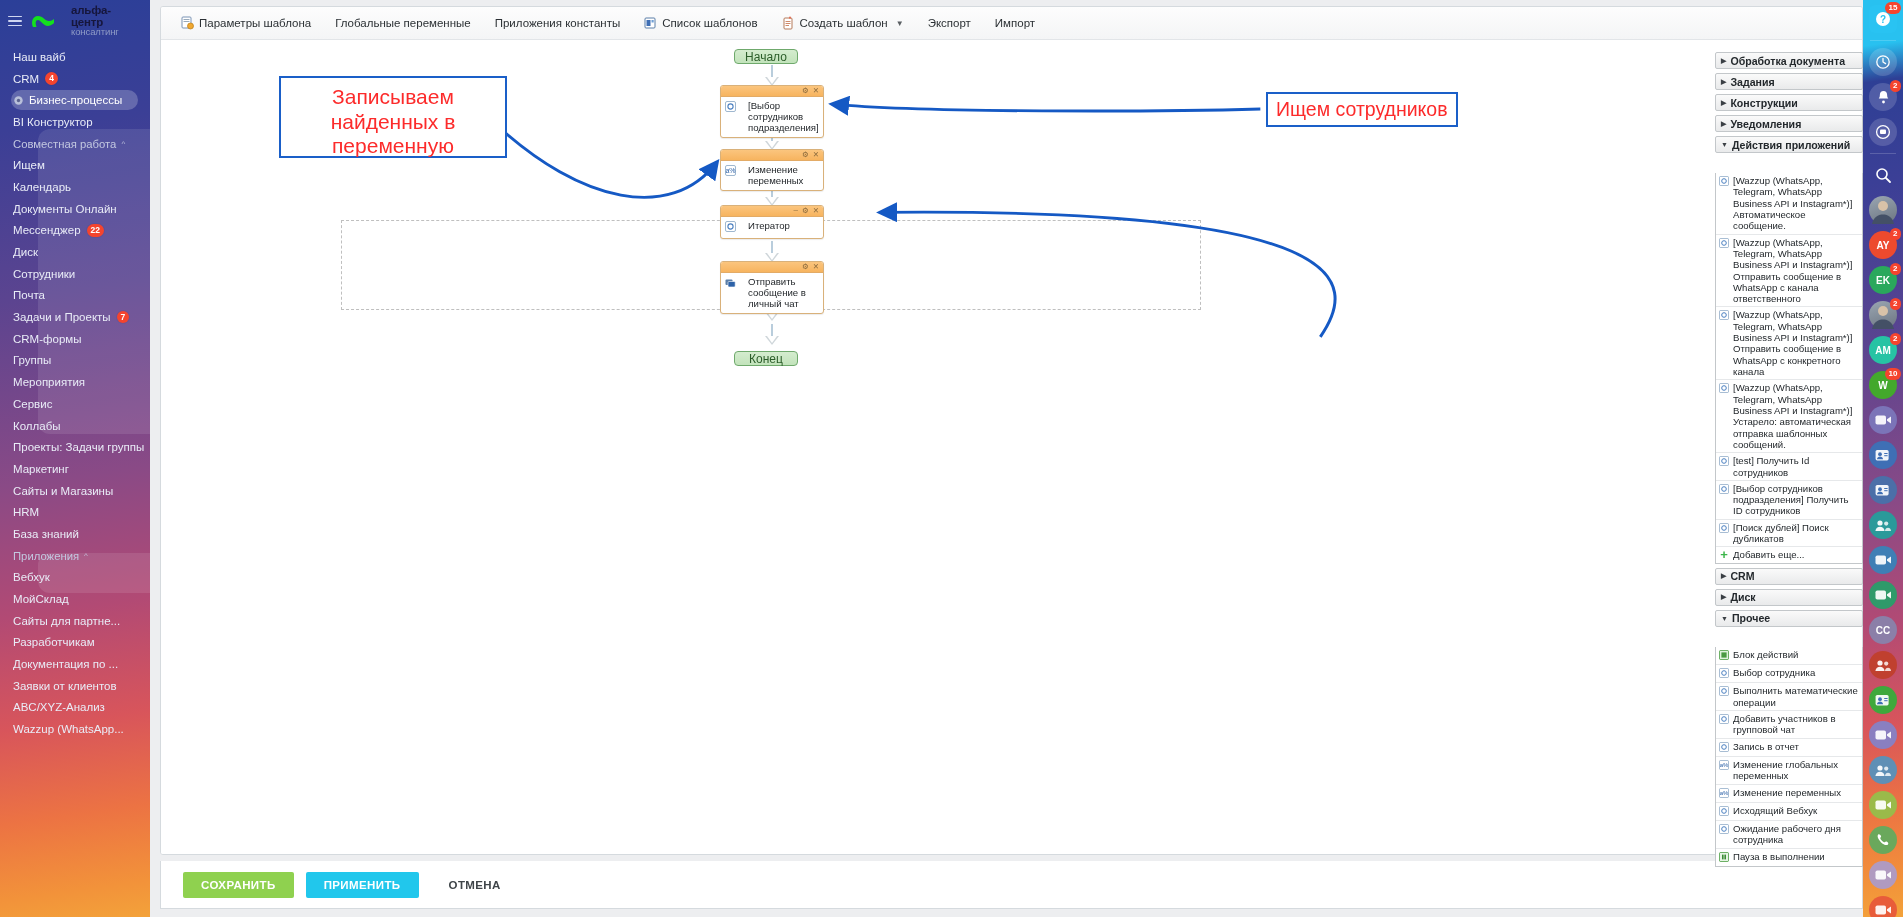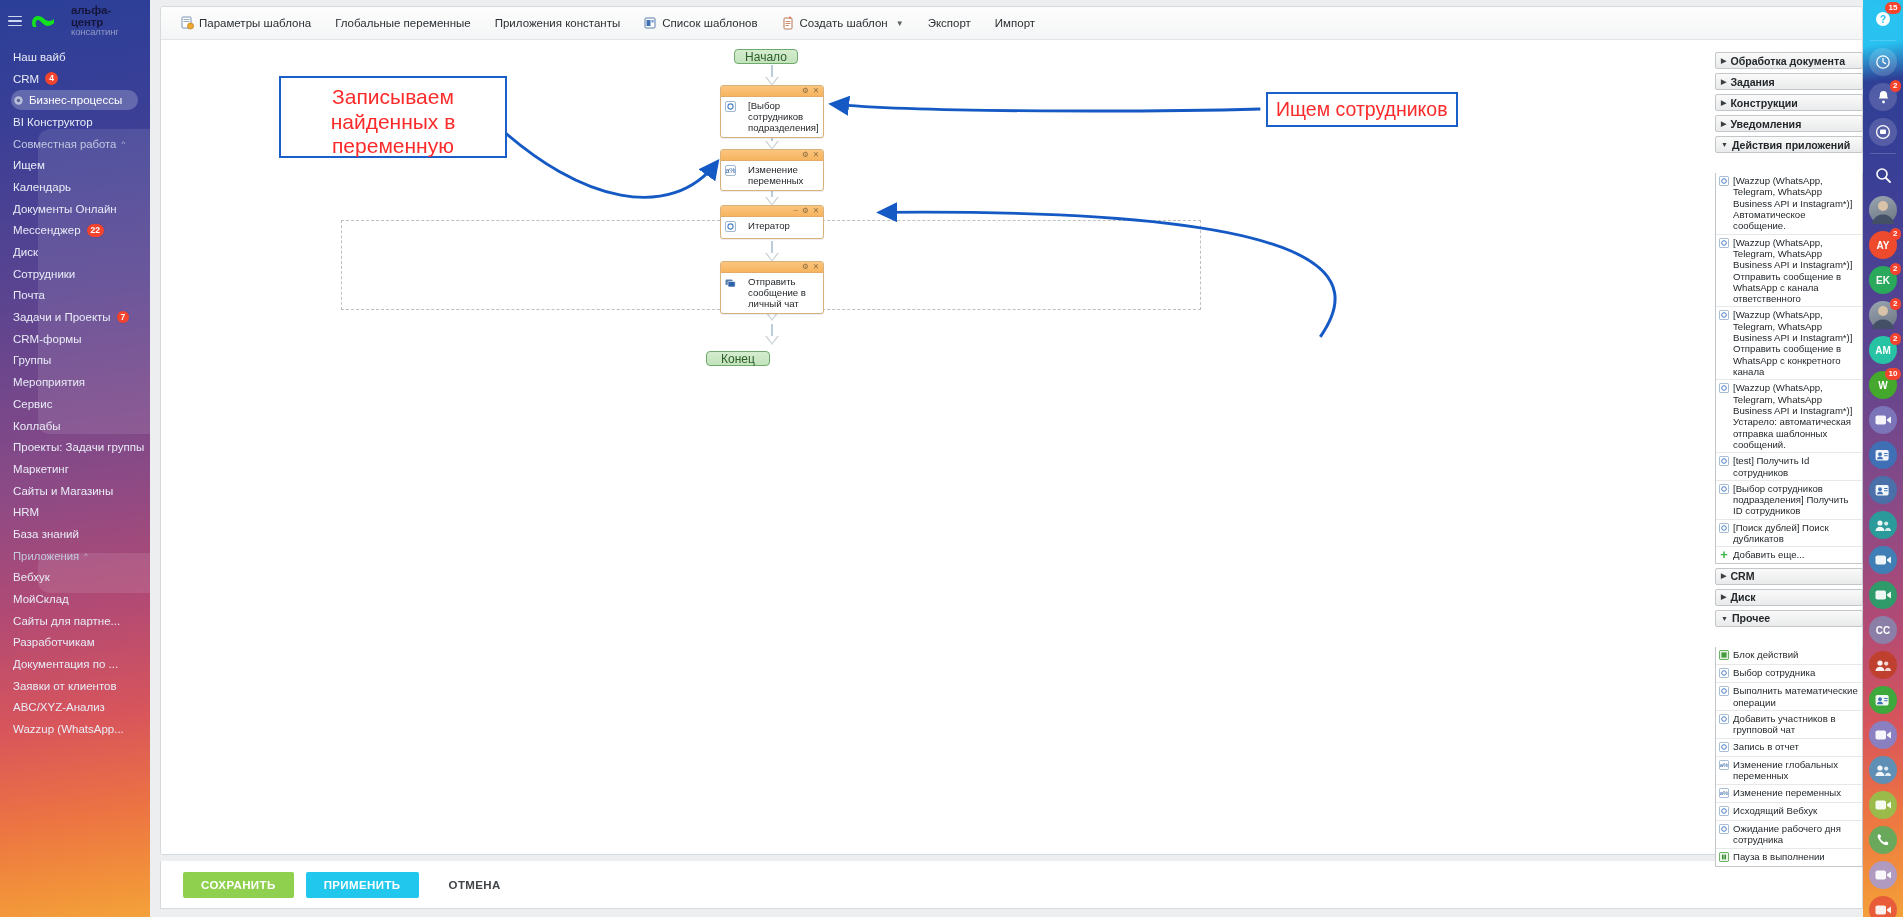--- a/index.html
+++ b/index.html
@@ -458,21 +458,21 @@
             <div class="box-body">
               <svg class="box-ico" viewBox="0 0 11 11">
                 <rect x="0.5" y="2.5" width="7" height="5.5" rx="1" fill="#5b7ea8"></rect>
                 <rect x="3" y="4.5" width="7.2" height="5.5" rx="1" fill="#2d62a8" stroke="#fff" stroke-width=".6"></rect>
               </svg>
               <div class="box-txt">Отправить сообщение в личный чат</div>
             </div>
           </div>
         </div>
 
-        <div class="node" style="left:545px; top:311px;">
+        <div class="node" style="left:573px; top:311px;">
           <div class="term">Конец</div>
         </div>
 
         <svg class="annolayer" viewBox="0 0 1702 850" preserveAspectRatio="none">
           <defs>
             <marker id="ah" markerWidth="7" markerHeight="7" refX="5.5" refY="3.5" orient="auto">
               <polygon points="0 0, 7 3.5, 0 7" fill="#1559c4"></polygon>
             </marker>
           </defs>
           <path d="M335,88 C420,170 510,190 556,128" fill="none" stroke="#1559c4" stroke-width="3" marker-end="url(#ah)"></path>

